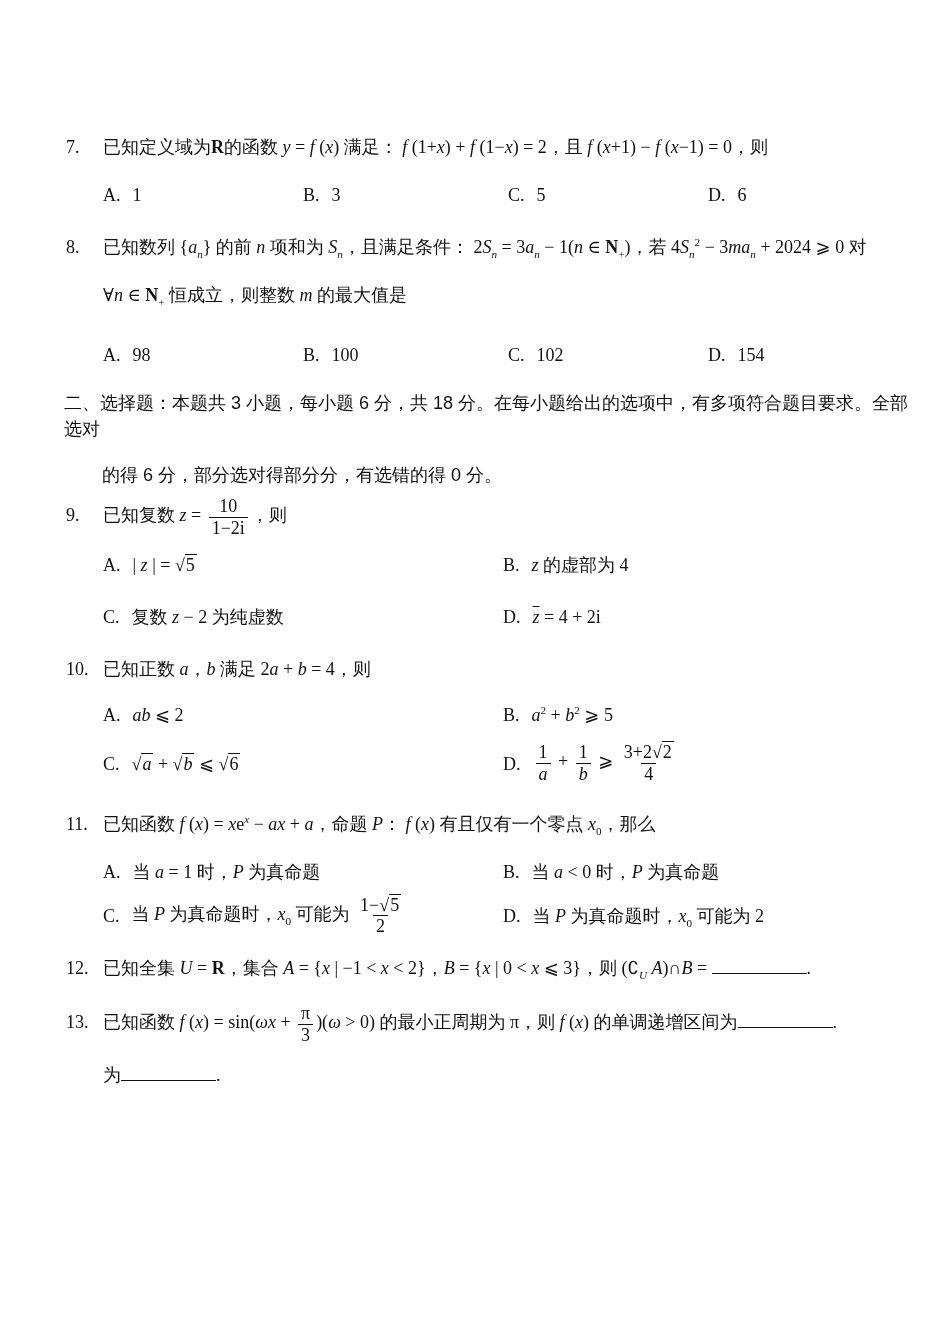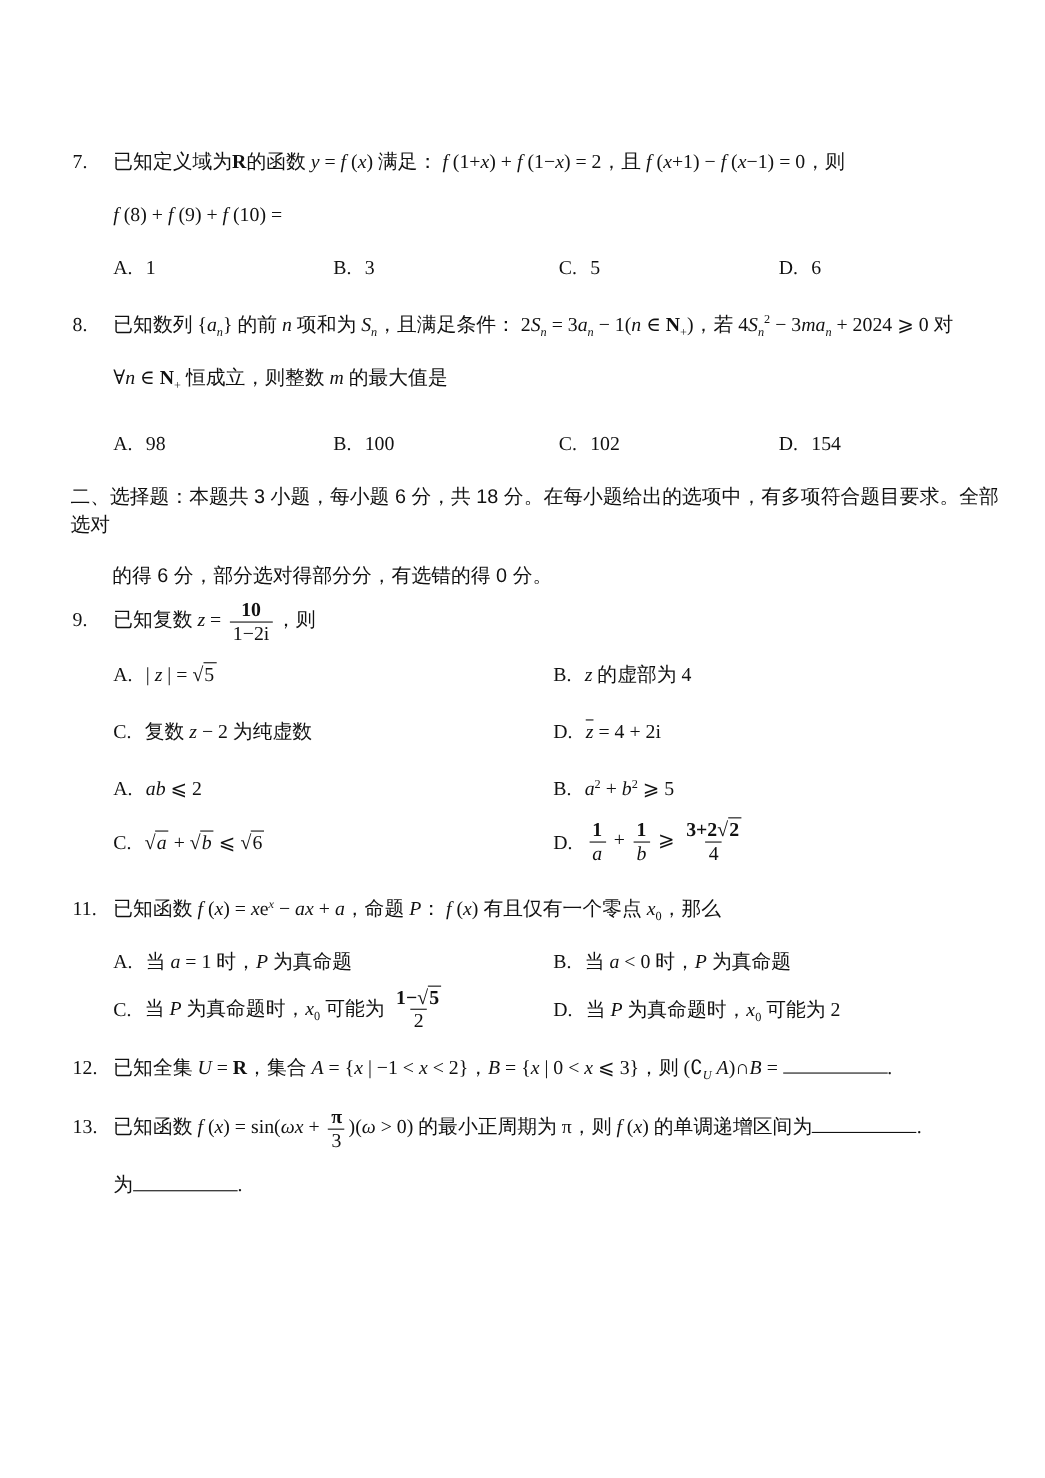--- a/index.html
+++ b/index.html
@@ -19,37 +19,36 @@
   .opts { display:grid; margin-left:103px; margin-right:30px; }
   .opts4 { grid-template-columns:200px 205px 200px auto; }
   .opts2 { grid-template-columns:400px auto; }
   .opt { display:flex; align-items:center; line-height:26px; }
   .olab { flex:none; margin-right:12px; }
   i { font-style:italic; }
   b { font-weight:700; }
   sup,sub { font-size:0.62em; line-height:0; }
   .frac { display:inline-flex; flex-direction:column; align-items:center;
     vertical-align:middle; margin:0 3px; line-height:1.15; text-align:center; }
-  .fn { display:block; padding:0 3px;font-weight:bold; }
+  .fn { display:block; padding:0 3px; }
   .fd { display:block; border-top:1.4px solid #111; padding:0 3px; }
   .sqrt { white-space:nowrap; }
   .sqrt .rad { border-top:1.4px solid #111; padding:0 2px 0 1px; }
   .ol { text-decoration:overline; }
   .blank { display:inline-block; width:95px; height:0.95em; border-bottom:1.4px solid #111; vertical-align:baseline; }
 </style>
 </head>
 <body>
 
 <div class="doc">
 
   <div class="qline qfirst" style="margin-bottom:22px">
     <span class="qnum">7.</span>
     <span class="qtext">已知定义域为<b>R</b>的函数 <i>y</i> = <i>f</i> (<i>x</i>) 满足： <i>f</i> (1+<i>x</i>) + <i>f</i> (1−<i>x</i>) = 2，且 <i>f</i> (<i>x</i>+1) − <i>f</i> (<i>x</i>−1) = 0，则</span>
   </div>
-  <div class="qline" style="margin-bottom:22px"><i>f</i> (8) + <i>f</i> (9) + <i>f</i> (10) =</div>
   <div class="opts opts4" style="margin-bottom:26px">
     <span class="opt">
         <span class="olab">A.</span>
         <span class="omath">1</span>
       </span>
     <span class="opt">
         <span class="olab">B.</span>
         <span class="omath">3</span>
       </span>
     <span class="opt">
@@ -110,20 +109,24 @@
     <span class="opt">
         <span class="olab">C.</span>
         <span class="omath">复数 <i>z</i> − 2 为纯虚数</span>
       </span>
     <span class="opt">
         <span class="olab">D.</span>
         <span class="omath"><span class="ol"><i>z</i></span> = 4 + 2i</span>
       </span>
   </div>
 
+  <div class="qline qfirst" style="margin-bottom:20px">
+    <span class="qnum">10.</span>
+    <span class="qtext">已知正数 <i>a</i>，<i>b</i> 满足 2<i>a</i> + <i>b</i> = 4，则</span>
+  </div>
   <div class="opts opts2" style="margin-bottom:14px">
     <span class="opt">
         <span class="olab">A.</span>
         <span class="omath"><i>ab</i> ⩽ 2</span>
       </span>
     <span class="opt">
         <span class="olab">B.</span>
         <span class="omath"><i>a</i><sup>2</sup> + <i>b</i><sup>2</sup> ⩾ 5</span>
       </span>
   </div>

